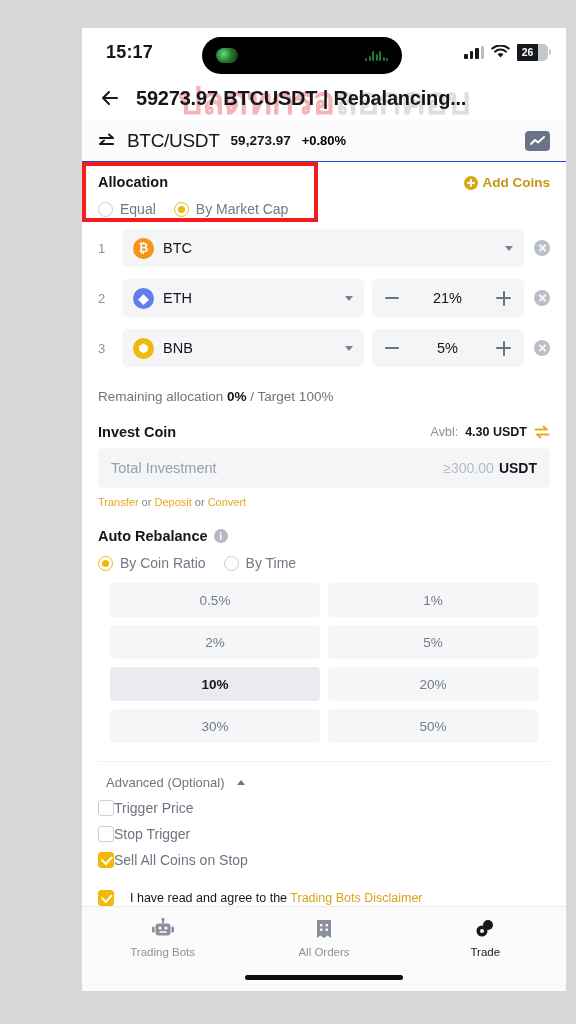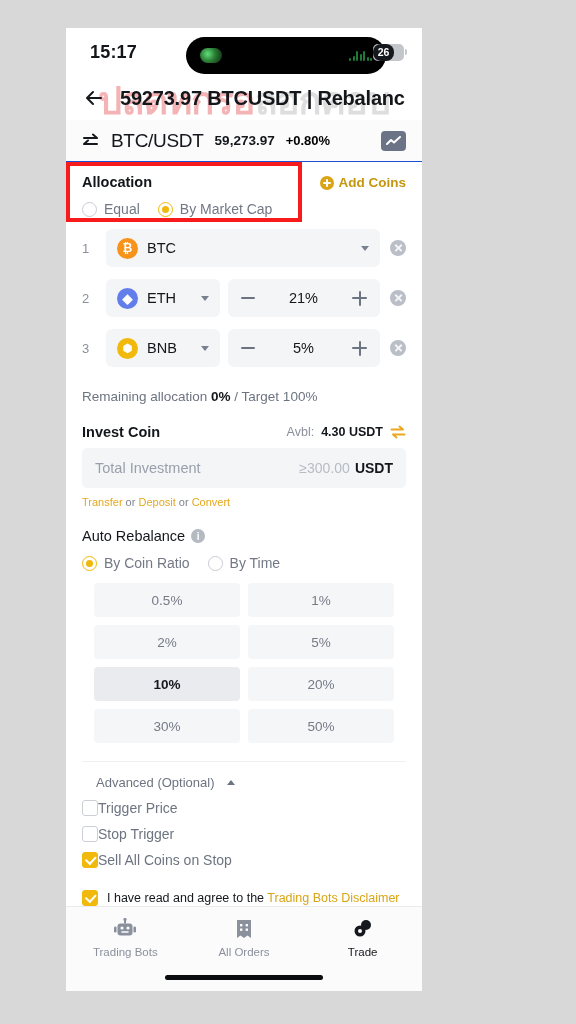--- a/index.html
+++ b/index.html
@@ -4,22 +4,22 @@
 <style>
   * { box-sizing: border-box; margin: 0; padding: 0; }
   html, body {
     width: 576px; height: 1024px;
     background: #d8d8d8;
     font-family: "Liberation Sans", sans-serif;
     overflow: hidden;
   }
   .phone {
     position: absolute;
-    left: 66px; top: 28px;
-    width: 356px; height: 963px;
+    left: 82px; top: 28px;
+    width: 484px; height: 963px;
     background: #ffffff;
     overflow: hidden;
   }
 
   
   .statusbar {
     position: relative;
     height: 48px;
     display: flex; align-items: center;
     padding: 0 18px;
@@ -56,21 +56,21 @@
     position: relative; width: 31px; height: 17px;
     border-radius: 5px; background: #c3c6cb;
     display: flex; align-items: center;
   }
   .battery::after {
     content:""; position:absolute; right:-3px; top:5.5px;
     width:2.5px; height:6px; background:#c3c6cb; border-radius:0 2px 2px 0;
   }
   .battery-fill {
     position:absolute; left:0; top:0; bottom:0; width:21px;
-    background:#15181c; border-radius:8px;
+    background:#15181c; border-radius:1px;
     display:flex; align-items:center; justify-content:center;
   }
   .battery-fill span { color:#fff; font-size:10.5px; font-weight:bold; }
 
   
   .watermark {
     position: absolute; left: 0; right: 0; top: 42px;
     text-align: center; pointer-events: none; z-index: 5;
     font-size: 38px; font-weight: bold; letter-spacing: -1px;
     white-space: nowrap;
@@ -214,42 +214,42 @@
   .invest-min { font-size: 14px; color: #b7bcc4; }
   .invest-unit { font-size: 14px; font-weight: bold; color: #13161a; }
 
   .links { padding: 8px 16px 0; font-size: 11px; color: #7e848f; }
   .links a { color: #e5a81f; text-decoration: none; }
 
   
   .section-head {
     display: flex; align-items: center; gap: 6px; padding: 20px 16px 0;
   }
-  .section-title { font-size: 14.5px; font-weight: normal; color: #13161a; }
+  .section-title { font-size: 14.5px; font-weight: bold; color: #13161a; }
   .info-dot {
     width: 14px; height: 14px; border-radius: 50%; background: #b4b9c2;
     color: #fff; font-size: 10px; font-weight: bold;
     display: flex; align-items: center; justify-content: center;
   }
 
   .grid-pcts {
     display: grid; grid-template-columns: repeat(2, 1fr);
     gap: 8px; padding: 12px 28px 0;
   }
   .pct-chip {
     height: 34px; background: #f5f6f8; border-radius: 4px;
     display: flex; align-items: center; justify-content: center;
     font-size: 13.5px; color: #747a86;
   }
   .pct-chip.sel { background: #e9ebef; color: #15181d; font-weight: bold; }
 
   
   .divider { height: 1px; background: #eef0f2; margin: 18px 16px 0; }
   .adv-head {
-    display: flex; align-items: center; gap: 12px; padding: 13px 30px 0;
+    display: flex; align-items: center; gap: 12px; padding: 13px 24px 0;
     font-size: 13px; color: #6d7481;
   }
   .chev-up {
     width: 0; height: 0; border-left: 4px solid transparent;
     border-right: 4px solid transparent; border-bottom: 5px solid #6d7481;
   }
   .check-row {
     display: flex; align-items: center; padding: 10px 16px 0;
   }
   .cbox {
@@ -260,21 +260,21 @@
     background: #f0b90b; border-color: #f0b90b;
     display: flex; align-items: center; justify-content: center;
   }
   .cbox.on::after {
     content:""; width: 4.5px; height: 8px;
     border: solid #fff; border-width: 0 2px 2px 0;
     transform: rotate(43deg) translate(-0.5px,-1px);
   }
   .check-label { font-size: 14px; color: #6d7481; }
   .agree-row {
-    display: flex; align-items: center; gap: 9px; padding: 22px 16px 0;
+    display: flex; align-items: center; gap: 16px; padding: 22px 16px 0;
   }
   .agree-text { font-size: 12.5px; color: #15181d; }
   .agree-text a { color: #d9a514; text-decoration: none; }
 
   
   .navbar {
     position: absolute; left: 0; right: 0; bottom: 0; height: 85px;
     border-top: 1px solid #e9ebee; background: #fbfbfc;
   }
   .navitems { display: flex; height: 62px; }

